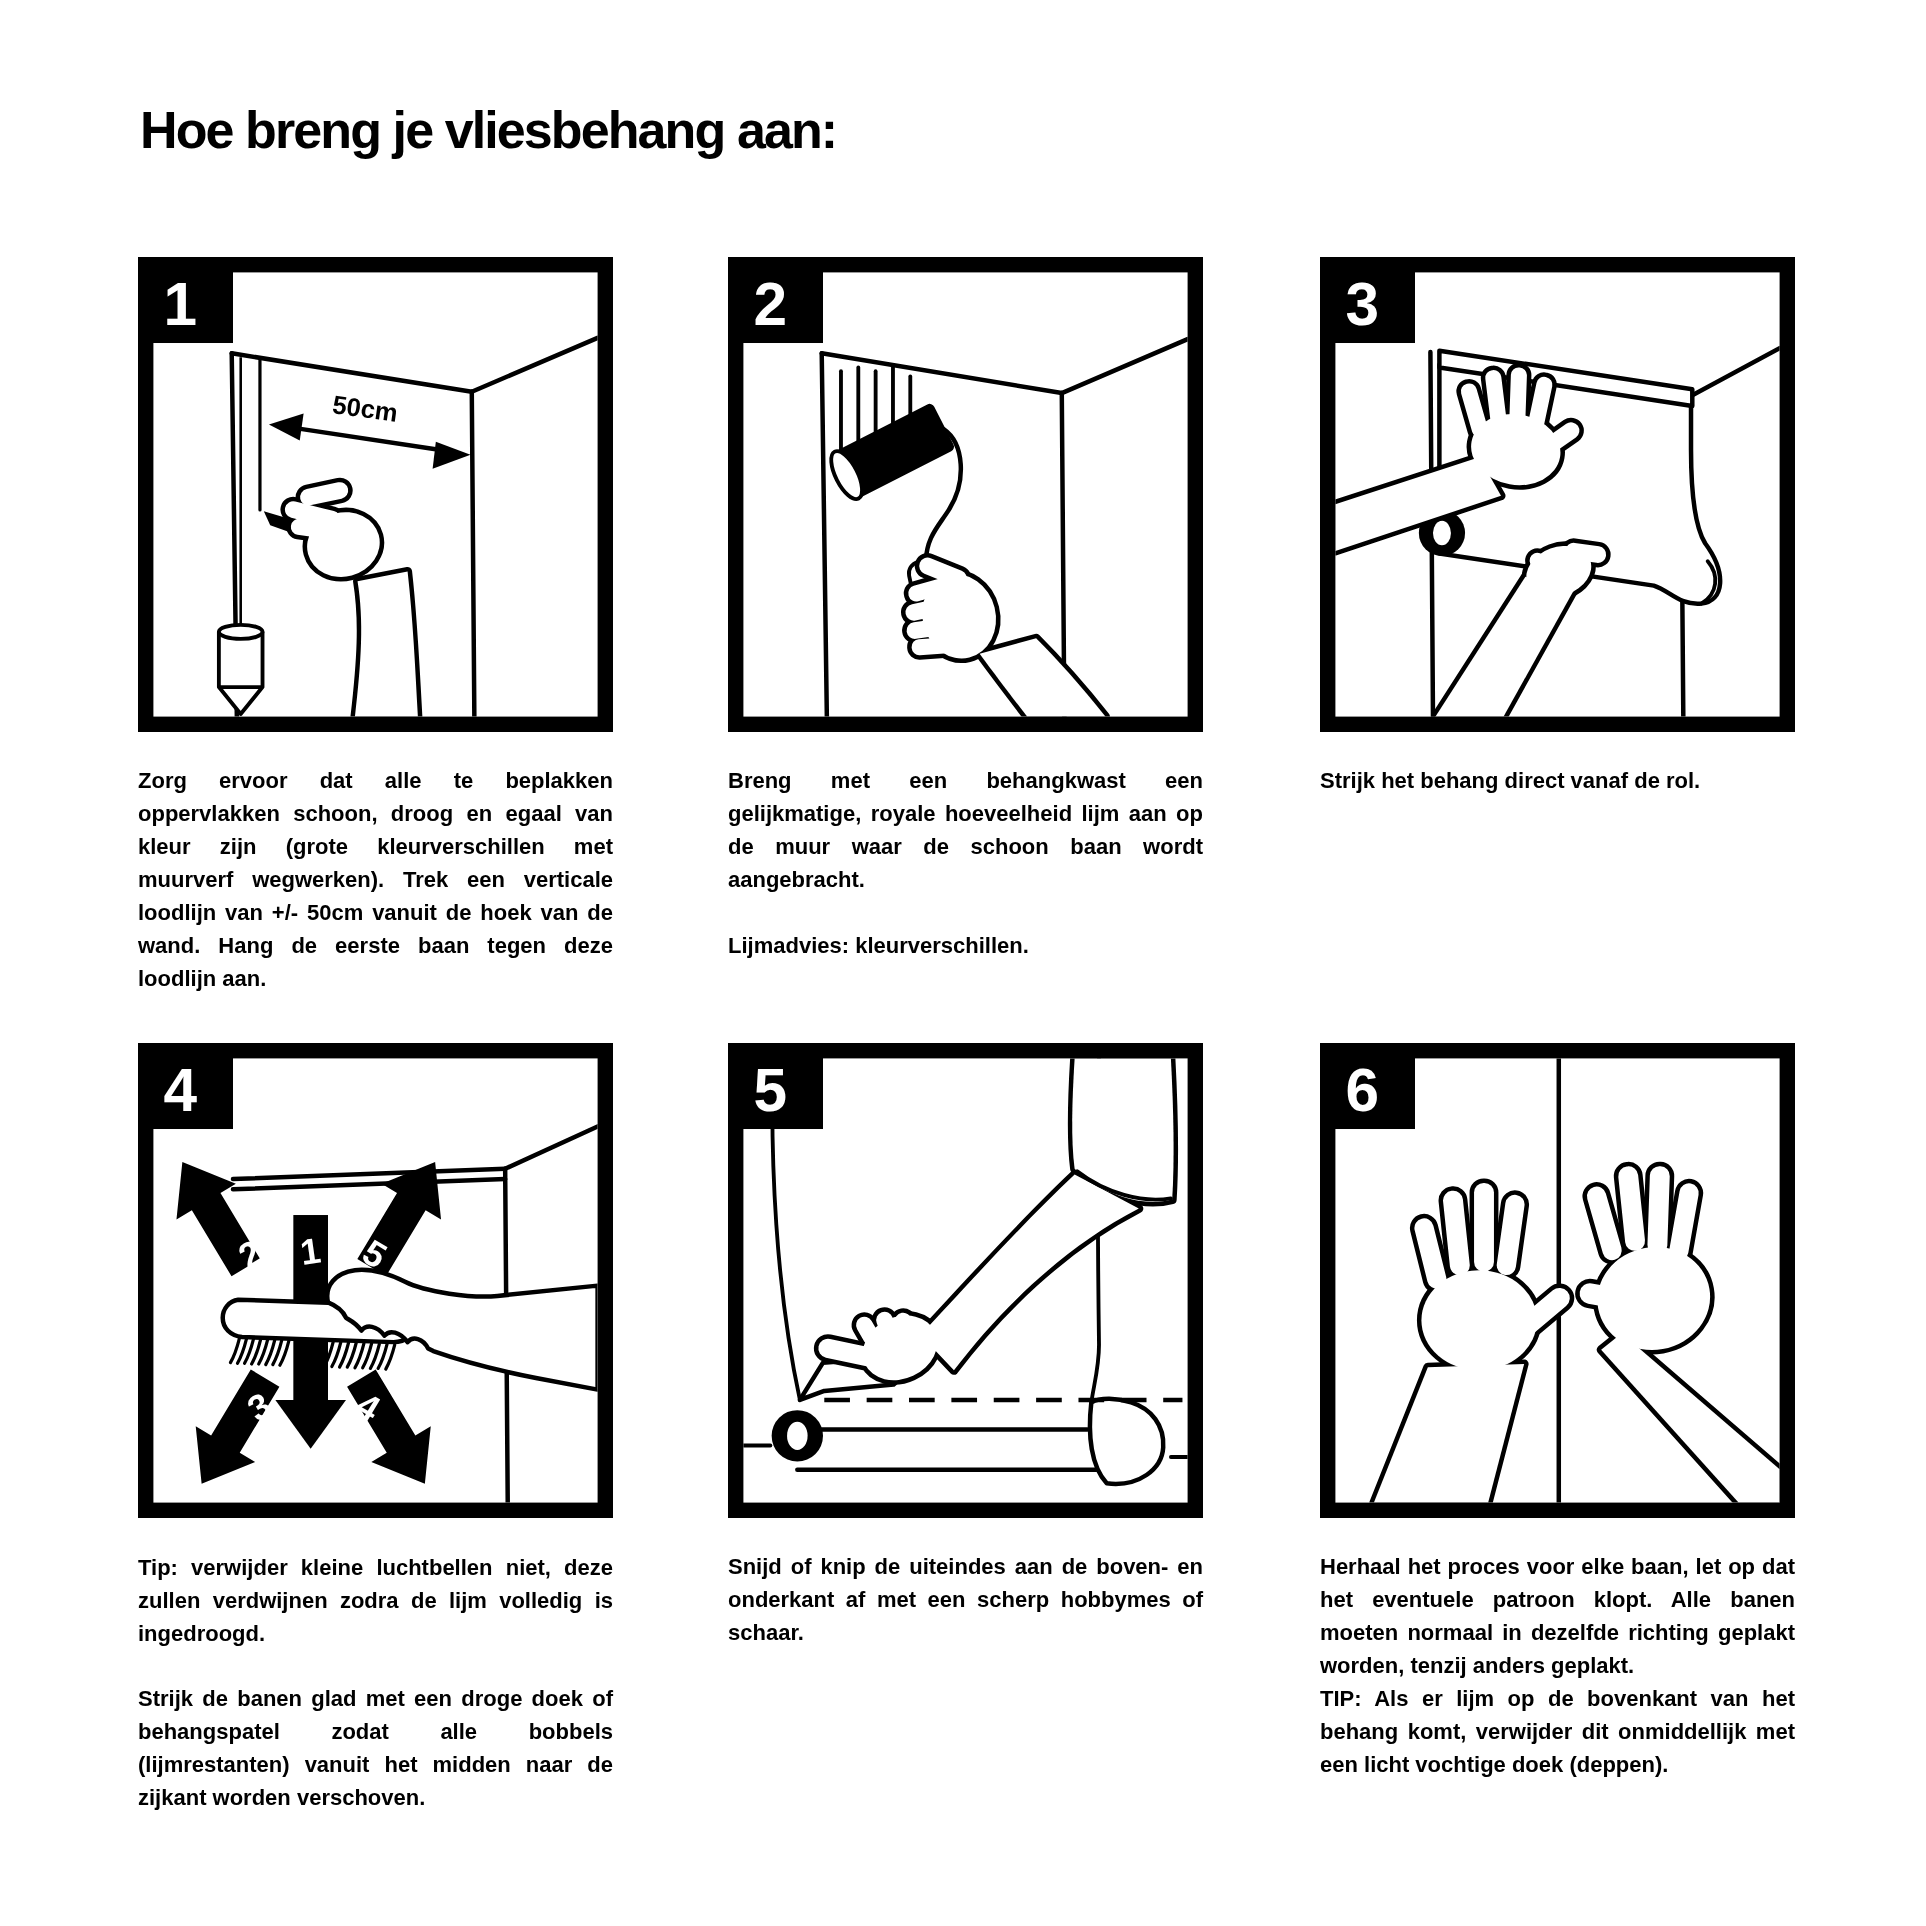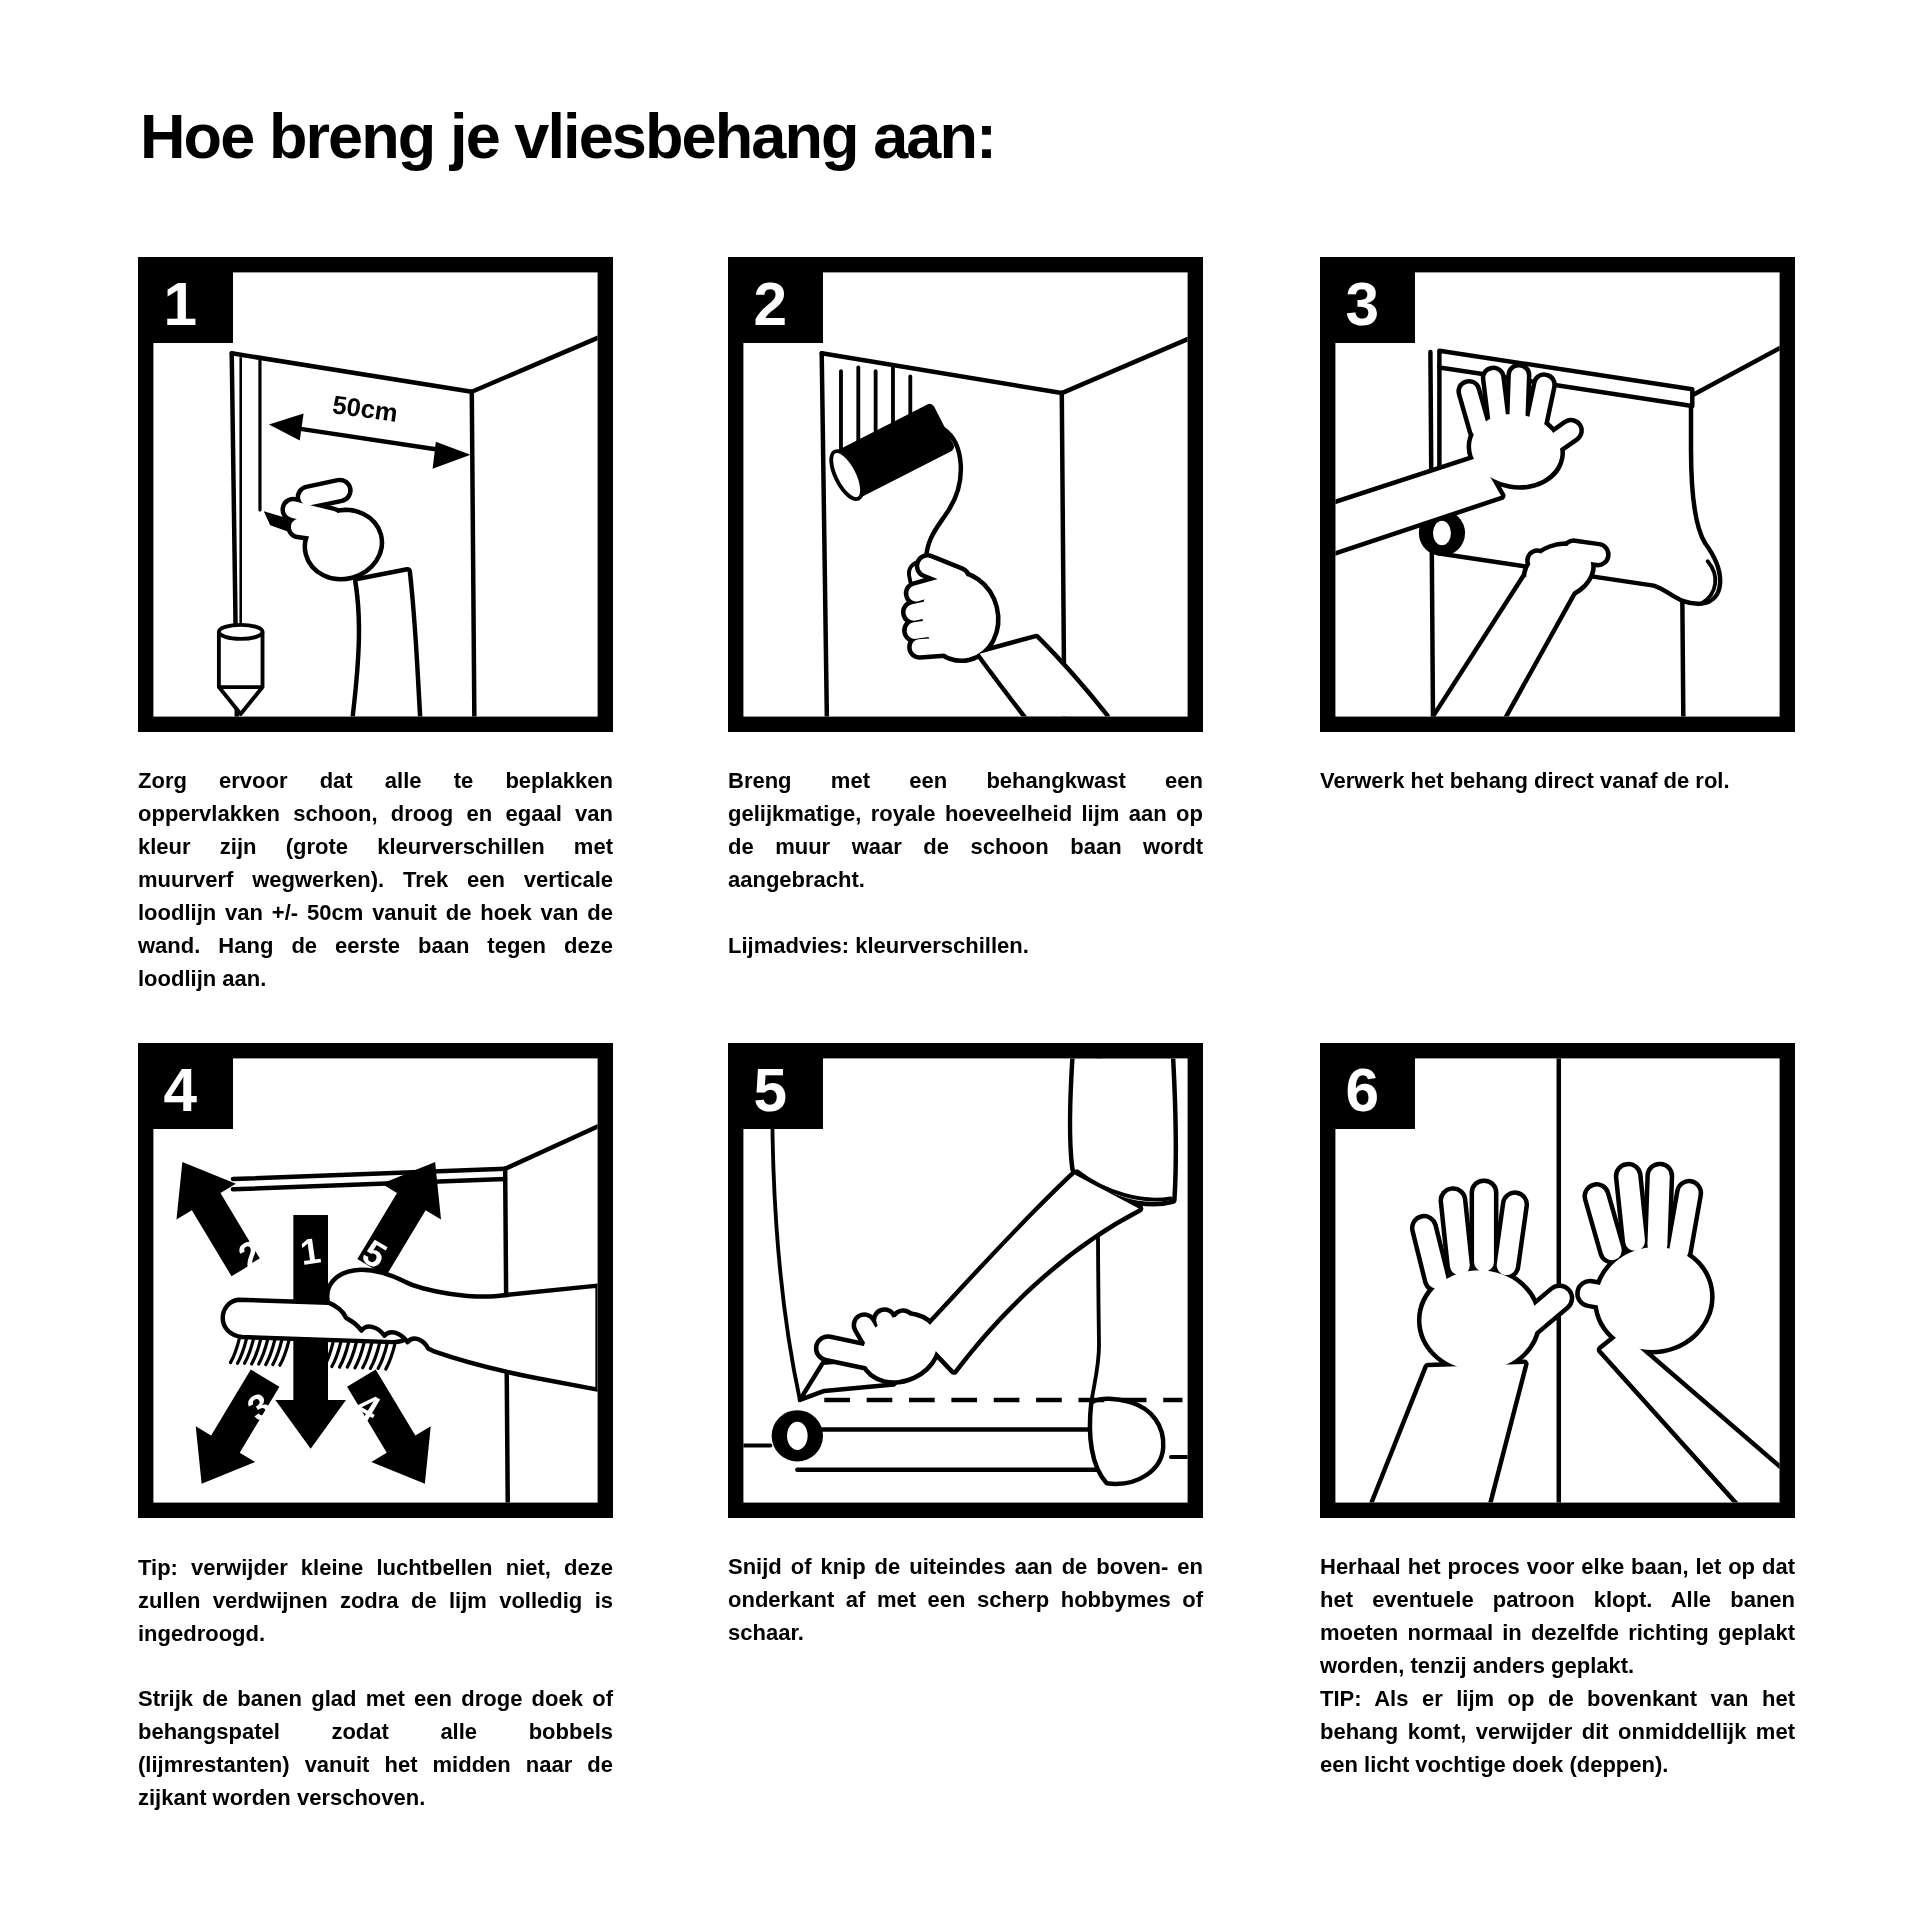--- a/index.html
+++ b/index.html
@@ -1,18 +1,18 @@
 <!DOCTYPE html>
 <html style="font-size:10.3px"><head>
 <meta charset="utf-8">
 <style>
   html,body{margin:0;padding:0;background:#fff;}
   body{width:1926px;height:1926px;font-family:"Liberation Sans",sans-serif;}
   .sheet{position:relative;width:1926px;height:1926px;background:#ffffff;color:#000;overflow:hidden;}
-  .title{position:absolute;left:140px;top:103px;margin:0;font-size:63px;line-height:1.05;
+  .title{position:absolute;left:140px;top:103px;margin:0;font-size:52px;line-height:1.05;
          font-weight:900;letter-spacing:-1.9px;color:#000;white-space:nowrap;}
   .block{position:absolute;width:475px;}
   .b1{left:138px;top:257px}.b2{left:728px;top:257px}.b3{left:1320px;top:257px}
   .b4{left:138px;top:1043px}.b5{left:728px;top:1043px}.b6{left:1320px;top:1043px}
   svg.panel{display:block;width:475px;height:475px;}
   .caption{margin:32px 0 0;font-size:22px;line-height:33px;font-weight:700;
            text-align:justify;color:#000;}
   .caption.extra{margin-top:33px;}
   .caption.extra.nogap{margin-top:0;}
   
@@ -174,21 +174,21 @@
             <use href="#p3lhand" class="fl"></use>
         </g>
         <g>
           <use href="#p3rhand" class="ol"></use>
             <use href="#p3rhand" class="fl"></use>
         </g>
       </g>
       <rect class="badge" x="0" y="0" width="148" height="134"></rect>
       <text class="badge-num" x="66" y="106" text-anchor="middle">3</text>
     </svg>
-    <p class="caption main">Verwerk het behang direct vanaf de rol.</p>
+    <p class="caption main">Strijk het behang direct vanaf de rol.</p>
   </section>
 
   <section class="block b4">
     <svg class="panel" viewBox="0 0 740 740" aria-hidden="true">
       <defs>
         <clipPath id="c4">
             <rect x="24" y="24" width="692" height="692"></rect>
           </clipPath>
         <path id="arr" d="M-26,0 L-26,-120 L-54,-120 L0,-192 L54,-120 L26,-120 L26,0 Z"></path>
       </defs>

